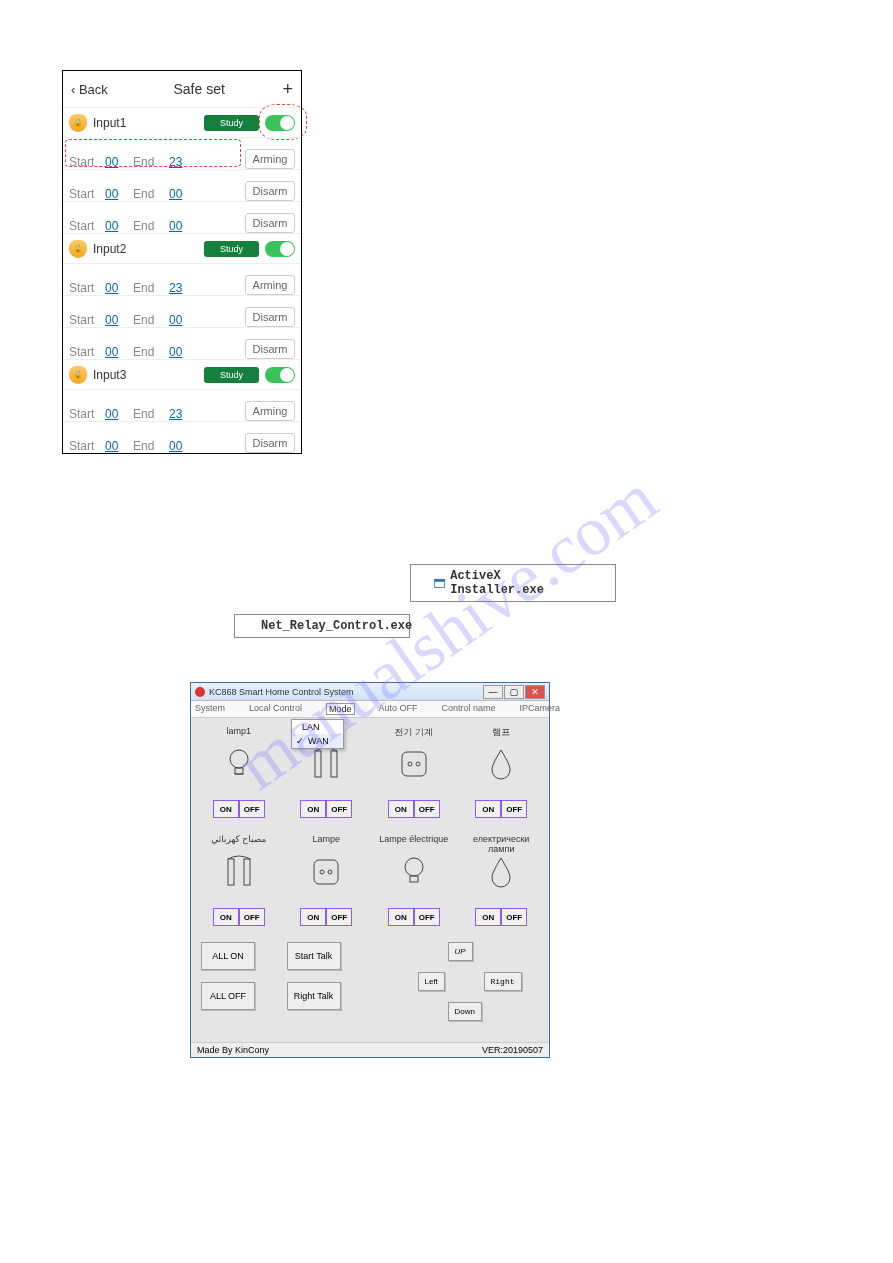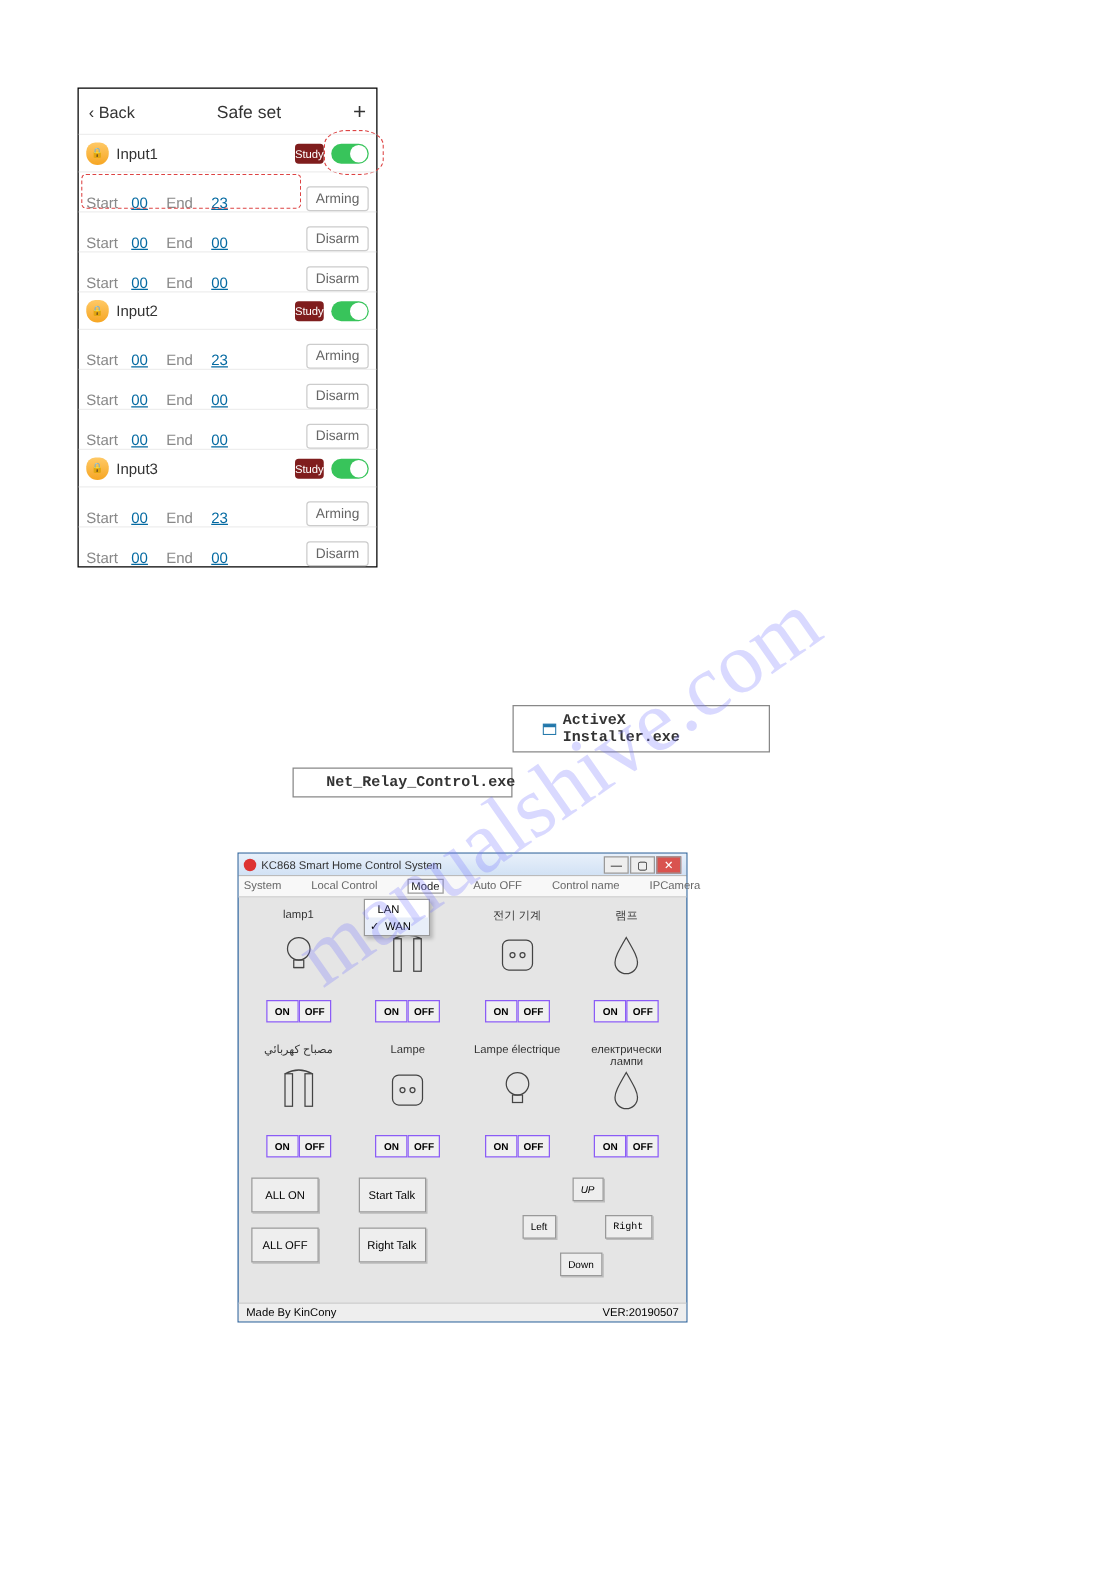--- a/index.html
+++ b/index.html
@@ -57,24 +57,24 @@
   .shield {
     width: 18px; height: 18px;
     background: linear-gradient(#ffc966, #f6a623);
     border-radius: 40% 40% 50% 50%;
     display:flex;align-items:center;justify-content:center;
     margin-right: 6px;
   }
   .shield span { font-size:8px;color:#fff;font-weight:bold;}
   .input-label { flex: 1; color: #333; font-size: 12px; }
   .study {
-    background: #7f1d1d;
+    background: #15803d;
     color: #fff;
     font-size: 9px;
-    padding: 3px 0;
+    padding: 3px 16px;
     border-radius: 3px;
     margin-right: 6px;
   }
   .toggle {
     width: 30px; height: 16px;
     background: #38c45b;
     border-radius: 8px;
     position: relative;
   }
   .toggle .knob {
@@ -459,21 +459,21 @@
         <div style="height:12px"></div>
         <div class="bigbtn">ALL OFF</div>
       </div>
       <div>
         <div class="bigbtn">Start Talk</div>
         <div style="height:12px"></div>
         <div class="bigbtn">Right Talk</div>
       </div>
       <div></div>
       <div class="dpad" style="margin-left:-40px;">
-        <div class="dbtn" style="top:0;left:40px;font-style:italic;">UP</div>
+        <div class="dbtn" style="top:0;left:30px;font-style:italic;">UP</div>
         <div class="dbtn" style="top:30px;left:0px;">Left</div>
         <div class="dbtn" style="top:30px;left:66px;font-family:Liberation Mono, monospace;">Right</div>
         <div class="dbtn" style="top:60px;left:30px;">Down</div>
       </div>
     </div>
   </div>
 
   <div class="win-status">
     <span>Made By KinCony</span>
     <span>VER:20190507</span>

